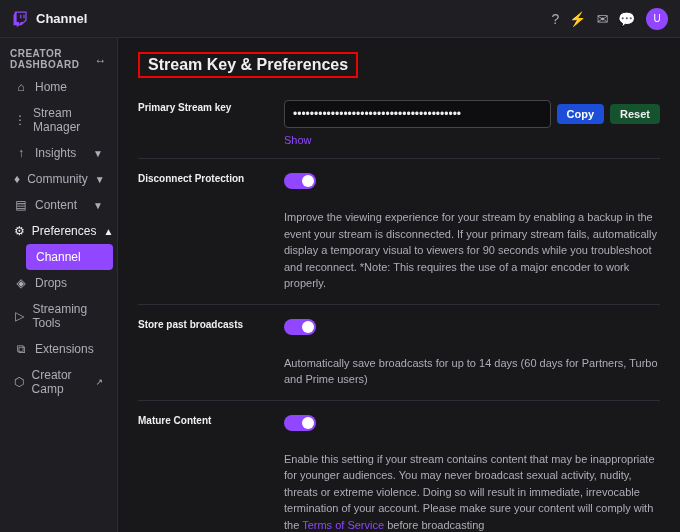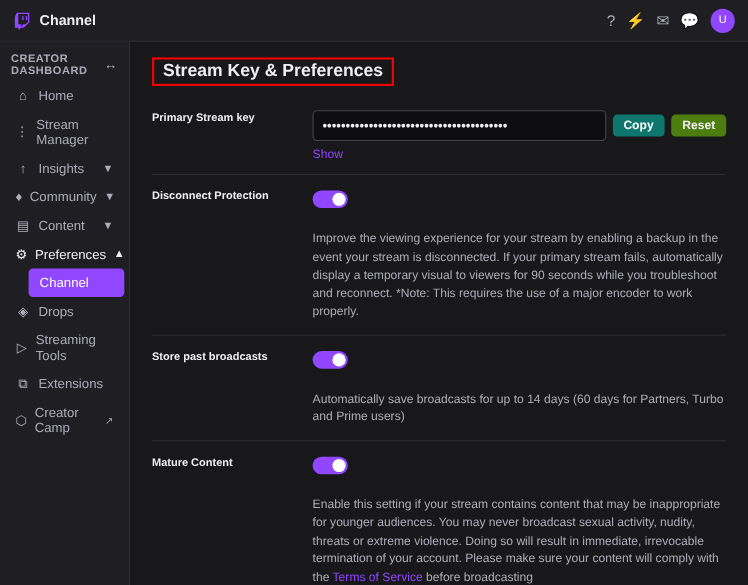--- a/index.html
+++ b/index.html
@@ -183,25 +183,25 @@
     .btn-small {
       padding: 4px 10px;
       border: none;
       border-radius: 4px;
       font-size: 11px;
       font-weight: 700;
       cursor: pointer;
       white-space: nowrap;
     }
     .btn-copy {
-      background: #0f766e;
+      background: #1d4ed8;
       color: white;
     }
     .btn-reset {
-      background: #4d7c0f;
+      background: #14532d;
       color: #efeff1;
     }
     .show-link {
       color: #9147ff;
       font-size: 11px;
       cursor: pointer;
       display: block;
       margin-top: 6px;
     }
 

